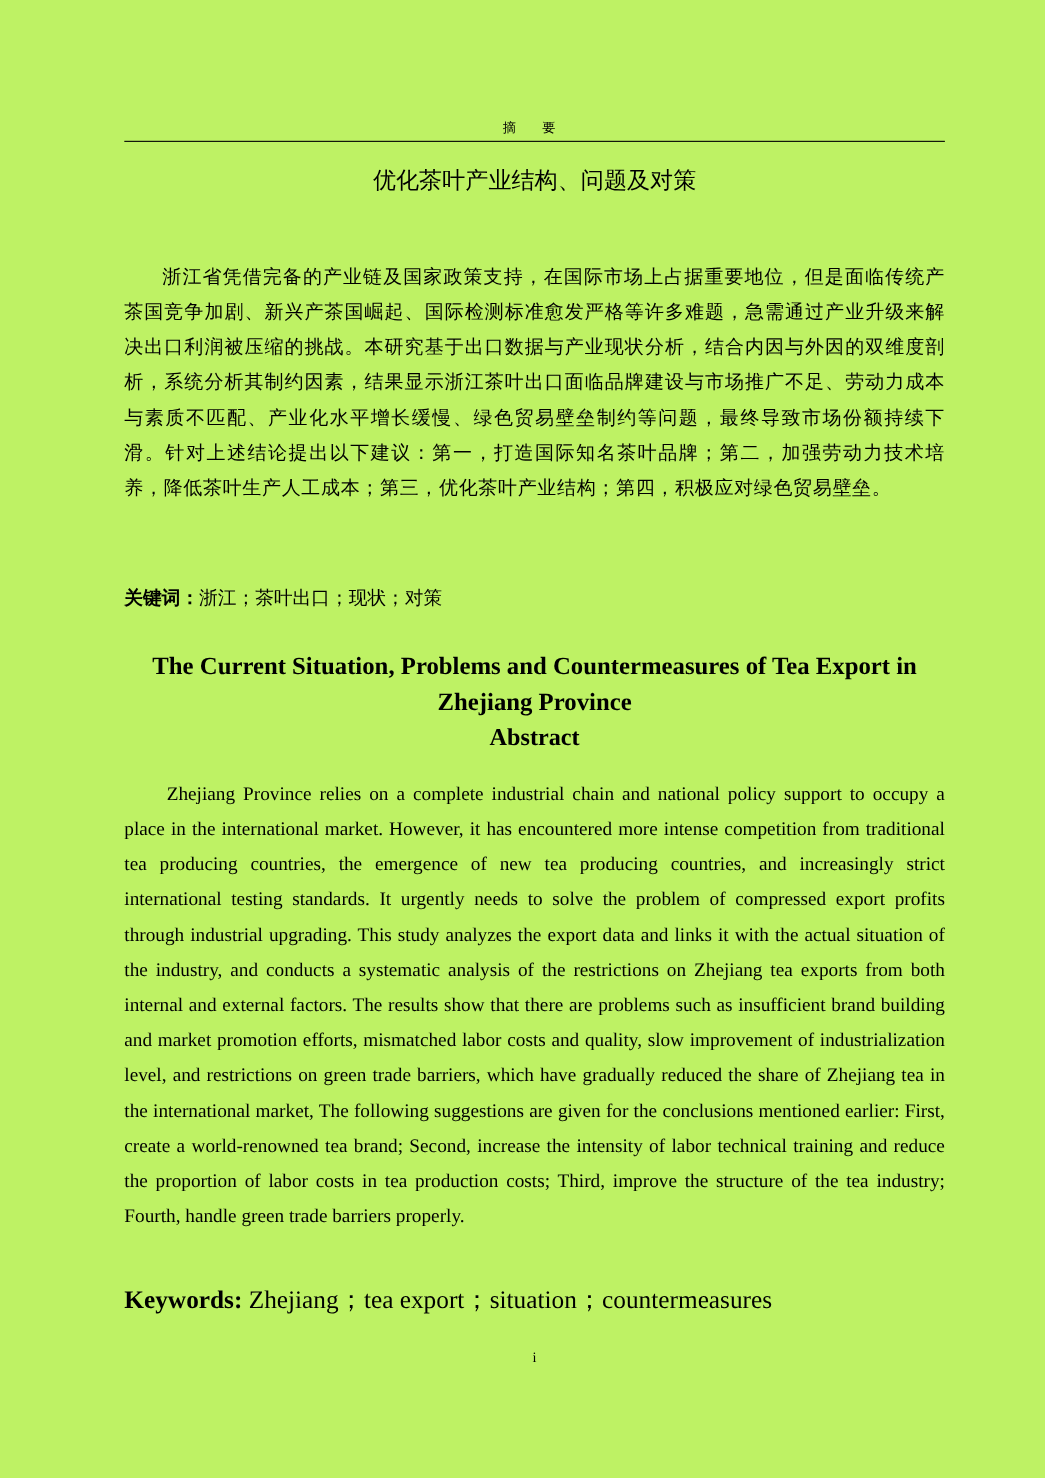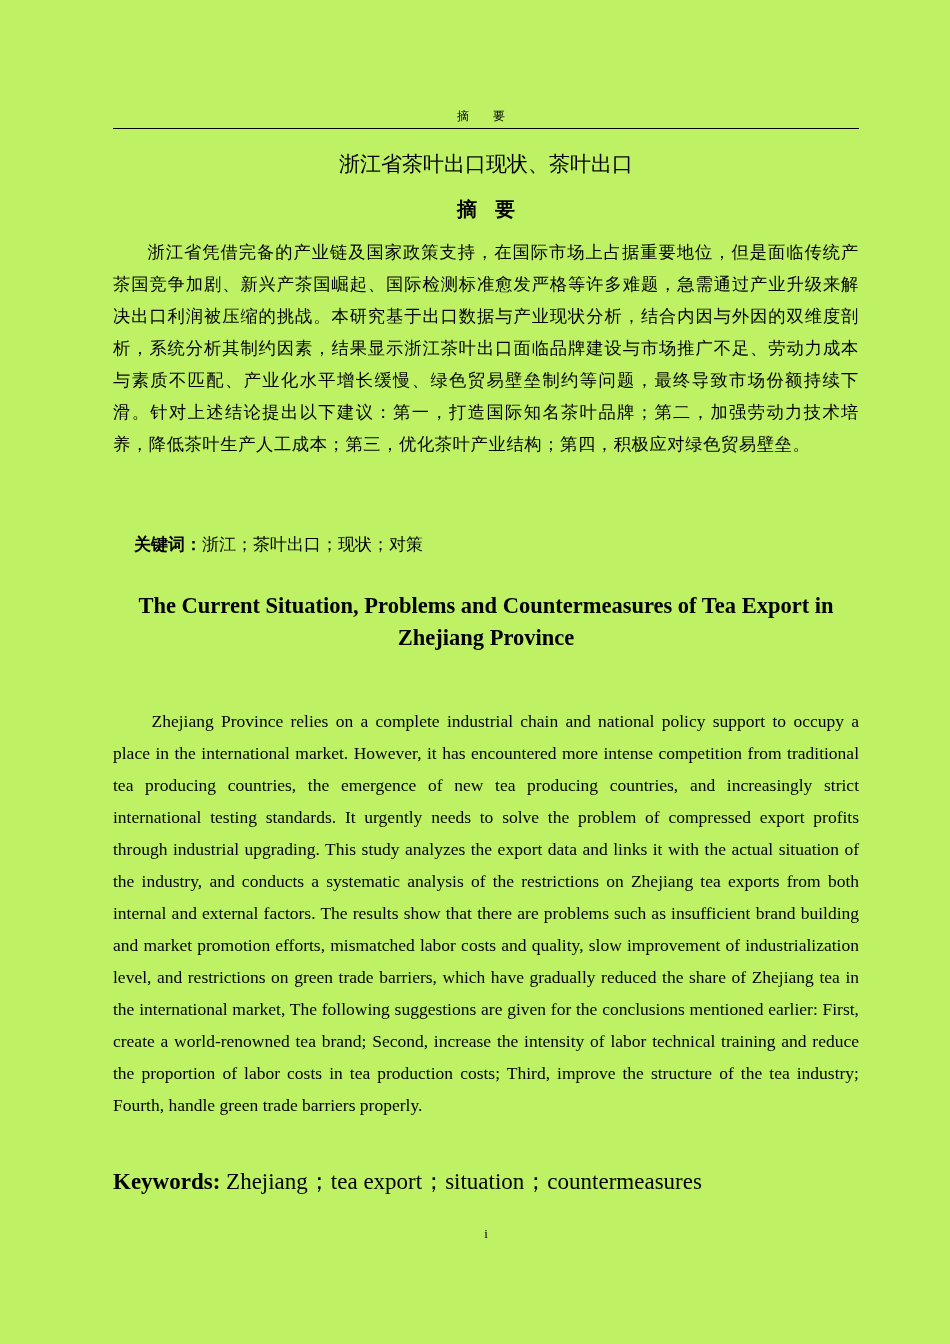--- a/index.html
+++ b/index.html
@@ -20,21 +20,21 @@
   }
   .cn-body {
     position: absolute; left: 113px; width: 746px; top: 238px;
     font-family: Liberation Mono, monospace; font-size: 17.3px; line-height: 32px;
     text-align: justify; text-indent: 2em; letter-spacing: 0.6px;
   }
   .cn-keywords {
     position: absolute; left: 113px; width: 746px; top: 528px;
     font-family: "DejaVu Serif", serif; font-size: 17px; line-height: 32px;
   }
-  .cn-keywords .kw-label { font-family: Liberation Mono, monospace; font-weight: bold; margin-left: 21px; }
+  .cn-keywords .kw-label { font-family: Liberation Mono, monospace; font-weight: bold; }
   .en-title {
     position: absolute; left: 113px; width: 746px; top: 590px; text-align: center;
     font-family: "Liberation Serif", serif; font-size: 22.5px; font-weight: bold; line-height: 32px;
   }
   .en-abstract-heading {
     position: absolute; left: 113px; width: 746px; top: 655px; text-align: center;
     font-family: "Liberation Serif", serif; font-size: 22px; font-weight: bold; line-height: 30px;
   }
   .en-body {
     position: absolute; left: 113px; width: 746px; top: 705px;
@@ -51,27 +51,27 @@
     font-family: "Liberation Serif", serif; font-size: 13px;
   }
 </style>
 </head>
 <body>
 
 <div class="page">
   <div class="running-header">摘 要</div>
   <div class="header-rule"></div>
 
-  <div class="cn-title">浙江省茶叶出口现状、茶叶出口</div>
-  <div class="cn-abstract-heading">摘要</div>
+  <div class="cn-title">优化茶叶产业结构、问题及对策</div>
   <div class="cn-body">浙江省凭借完备的产业链及国家政策支持，在国际市场上占据重要地位，但是面临传统产茶国竞争加剧、新兴产茶国崛起、国际检测标准愈发严格等许多难题，急需通过产业升级来解决出口利润被压缩的挑战。本研究基于出口数据与产业现状分析，结合内因与外因的双维度剖析，系统分析其制约因素，结果显示浙江茶叶出口面临品牌建设与市场推广不足、劳动力成本与素质不匹配、产业化水平增长缓慢、绿色贸易壁垒制约等问题，最终导致市场份额持续下滑。针对上述结论提出以下建议：第一，打造国际知名茶叶品牌；第二，加强劳动力技术培养，降低茶叶生产人工成本；第三，优化茶叶产业结构；第四，积极应对绿色贸易壁垒。</div>
   <div class="cn-keywords">
     <span class="kw-label">关键词：</span><span>浙江；茶叶出口；现状；对策</span>
   </div>
 
   <div class="en-title">The Current Situation, Problems and Countermeasures of Tea Export in Zhejiang Province</div>
+  <div class="en-abstract-heading">Abstract</div>
   <div class="en-body">Zhejiang Province relies on a complete industrial chain and national policy support to occupy a place in the international market. However, it has encountered more intense competition from traditional tea producing countries, the emergence of new tea producing countries, and increasingly strict international testing standards. It urgently needs to solve the problem of compressed export profits through industrial upgrading. This study analyzes the export data and links it with the actual situation of the industry, and conducts a systematic analysis of the restrictions on Zhejiang tea exports from both internal and external factors. The results show that there are problems such as insufficient brand building and market promotion efforts, mismatched labor costs and quality, slow improvement of industrialization level, and restrictions on green trade barriers, which have gradually reduced the share of Zhejiang tea in the international market, The following suggestions are given for the conclusions mentioned earlier: First, create a world-renowned tea brand; Second, increase the intensity of labor technical training and reduce the proportion of labor costs in tea production costs; Third, improve the structure of the tea industry; Fourth, handle green trade barriers properly.</div>
   <div class="en-keywords">
     <span class="kw-label">Keywords:</span><span> Zhejiang；tea export；situation；countermeasures</span>
   </div>
 
   <div class="page-number">i</div>
 </div>
 
 </body></html>

